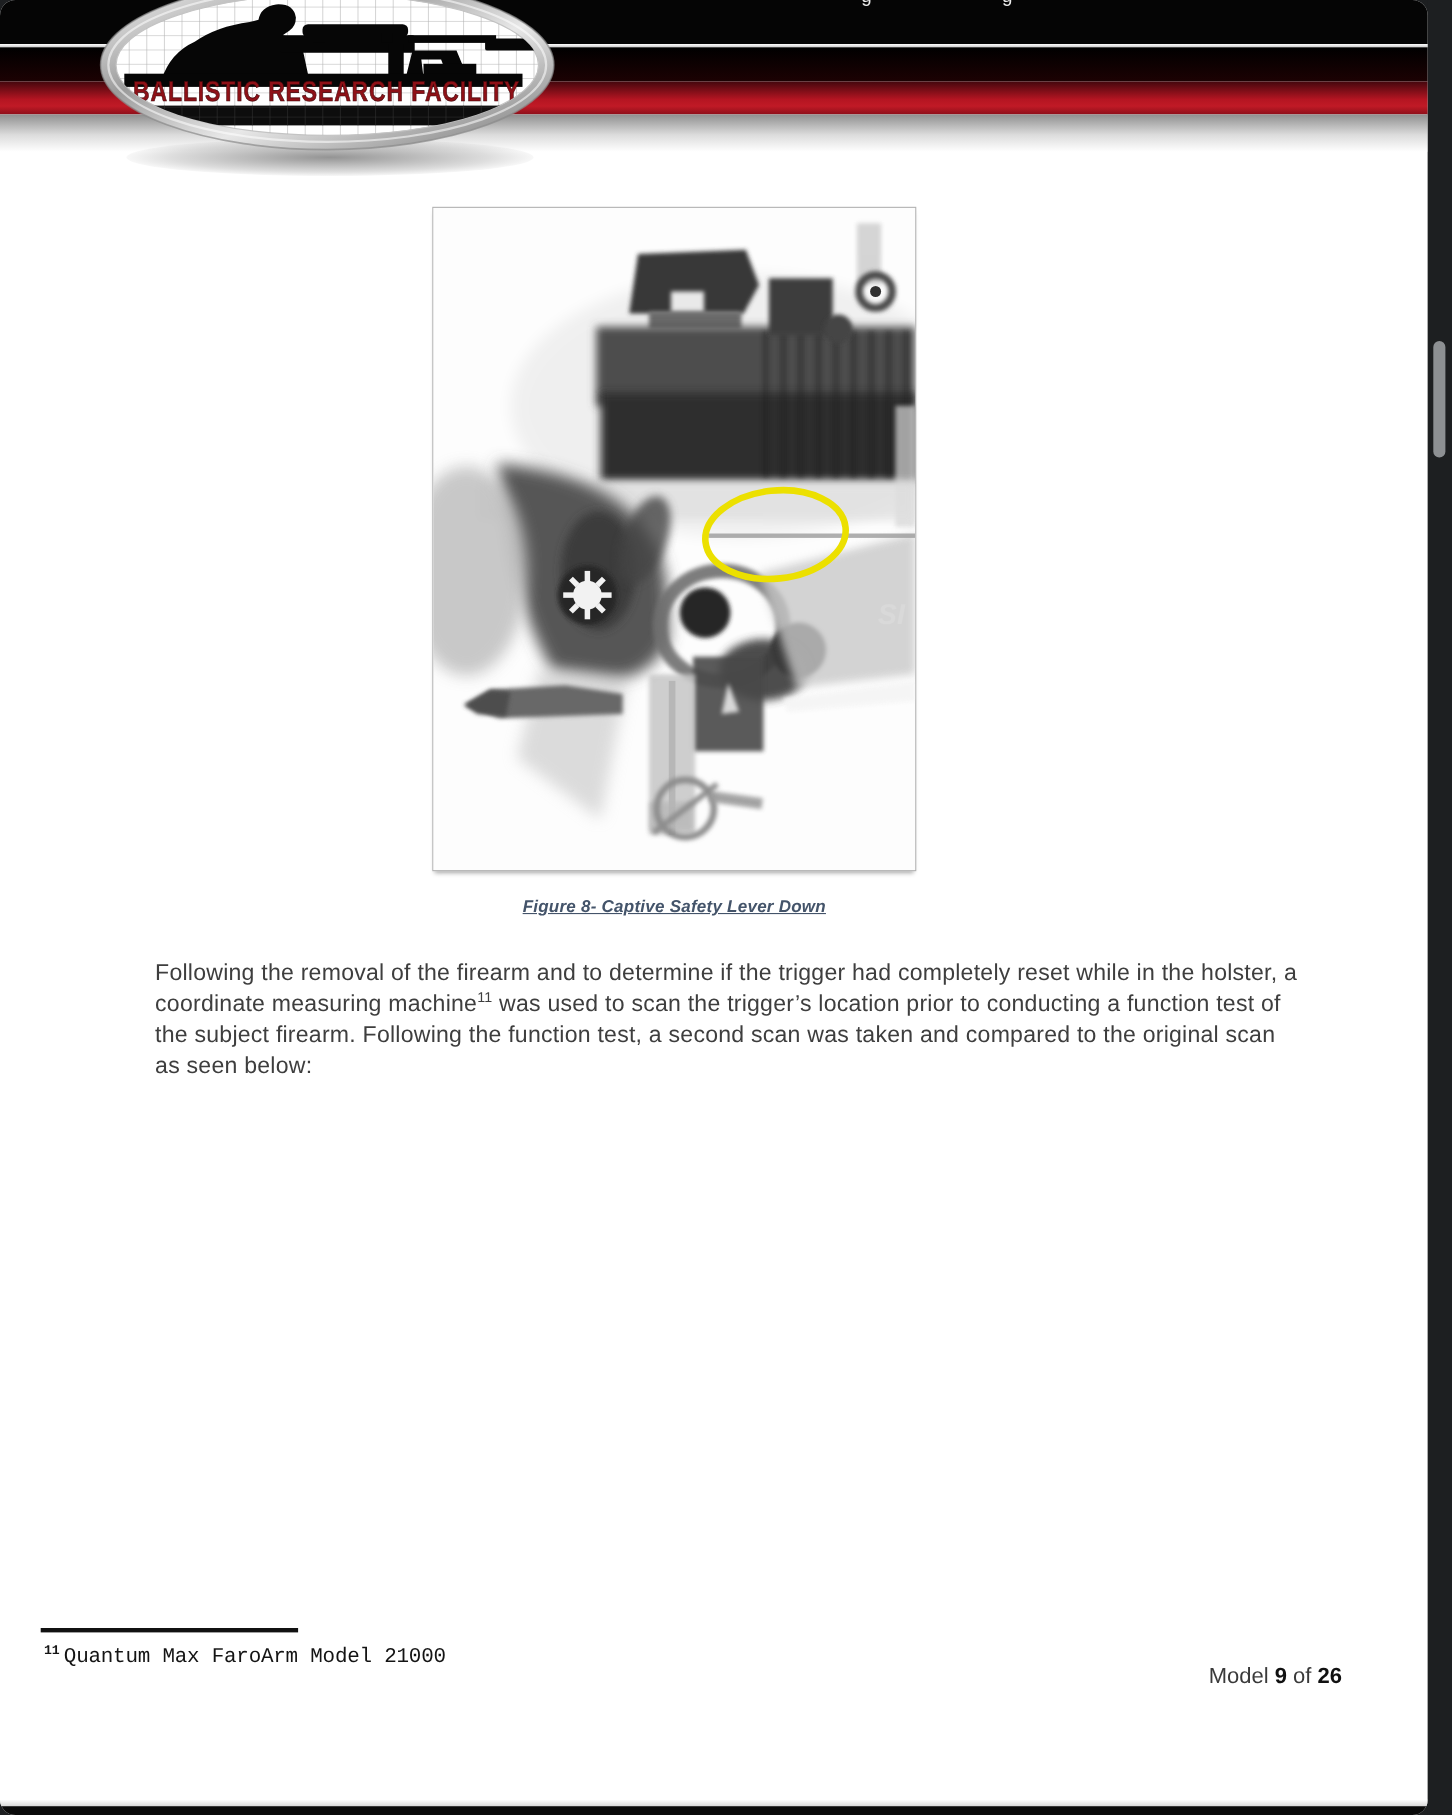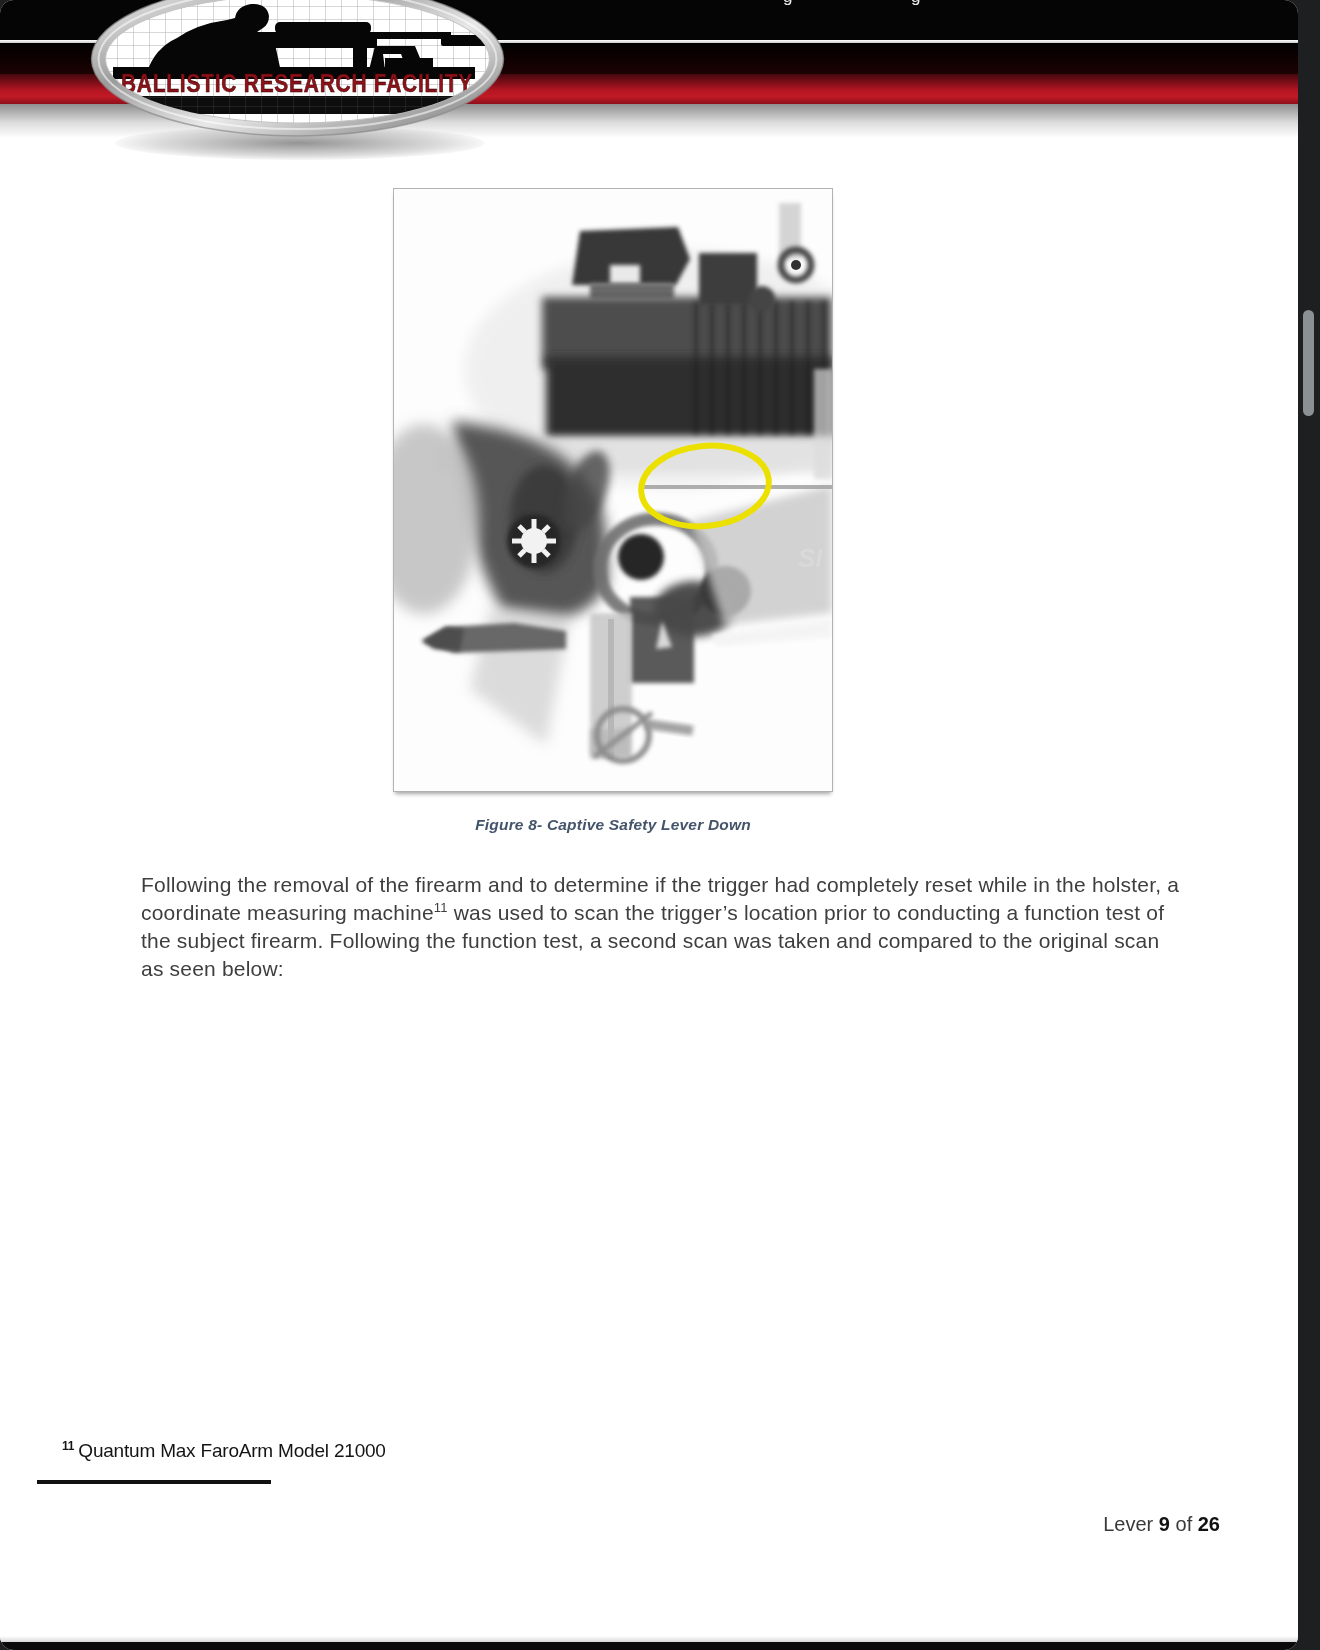--- a/index.html
+++ b/index.html
@@ -19,29 +19,29 @@
   .band-silver-fade{position:absolute;left:0;top:104px;width:1298px;height:34px;background:linear-gradient(#8f8f8f,#dcdcdc 55%,#ffffff);}
   .clip-glyph{position:absolute;color:#ededed;font-size:17px;font-family:"Liberation Sans",sans-serif;top:-13px;}
   
   .logo-wrap{position:absolute;left:85px;top:-20px;width:425px;height:175px;}
   .logo-shadow{position:absolute;left:115px;top:126px;width:370px;height:34px;border-radius:50%;
     background:radial-gradient(ellipse at center,rgba(60,60,60,.55),rgba(120,120,120,.25) 55%,rgba(255,255,255,0) 75%);}
   
   .figure-box{position:absolute;left:393px;top:188px;width:440px;height:604px;background:#fdfdfd;
     border:1px solid #b2b2b2;box-sizing:border-box;box-shadow:0 4px 4px -2px rgba(0,0,0,.35);}
   .figure-caption{position:absolute;left:363px;top:816px;width:500px;text-align:center;
-    font-size:15.5px;font-style:italic;font-weight:600;color:#44546A;letter-spacing:.2px;}
+    font-size:15.5px;font-style:italic;font-weight:600;color:#44546A;letter-spacing:.2px;text-decoration:underline;}
   
   .body-para{position:absolute;left:119px;top:850px;width:1046px;
     font-size:21px;line-height:28px;color:#3e3e3e;letter-spacing:.2px;margin-left:22px;}
   .body-para sup{font-size:13px;vertical-align:super;line-height:0;}
   
   .footnote-rule{position:absolute;left:37px;top:1480px;width:234px;height:4px;background:#111111;}
-  .footnote{position:absolute;left:40px;top:1439px;font-size:19px;color:#141414;
-    font-family:Liberation Sans, sans-serif;letter-spacing:-.2px;margin-left:22px;}
+  .footnote{position:absolute;left:40px;top:1494px;font-size:19px;color:#141414;
+    font-family:Liberation Mono, monospace;letter-spacing:-.2px;}
   .footnote .fn-marker{font-size:12px;vertical-align:super;font-weight:bold;margin-right:4px;}
   
   .page-num{position:absolute;left:1040px;top:1513px;width:180px;text-align:right;
     font-size:20px;color:#3a3a3a;}
   .page-num b{color:#111;}
   
   .page-gap{position:absolute;left:0;bottom:8px;width:1298px;height:6px;background:linear-gradient(#ffffff,#d8d8d8);}
   .next-page-edge{position:absolute;left:0;bottom:0;width:1298px;height:8px;background:#0a0a0a;}
   
   .scrollbar-track{position:absolute;right:0;top:0;width:22px;height:1650px;background:#1d1f21;}
@@ -200,21 +200,21 @@
     </svg>
   </div>
 
   <div class="figure-caption">Figure 8- Captive Safety Lever Down</div>
 
   <p class="body-para"><span>Following the removal of the firearm and to determine if the trigger had completely reset while in the holster, a coordinate measuring machine</span><sup>11</sup><span> was used to scan the trigger’s location prior to conducting a function test of the subject firearm.  Following the function test, a second scan was taken and compared to the original scan as seen below:</span></p>
 
   <div class="footnote-rule"></div>
   <div class="footnote"><span class="fn-marker">11</span><span>Quantum Max FaroArm Model 21000</span></div>
 
-  <div class="page-num"><span>Lever </span><b>9</b><span> of </span><b>26</b></div>
+  <div class="page-num"><span>Model </span><b>9</b><span> of </span><b>26</b></div>
 
   <div class="page-gap"></div>
   <div class="next-page-edge"></div>
 </div>
 
 <div class="scrollbar-track">
   <div class="scrollbar-thumb"></div>
 </div>
 
 </body></html>

